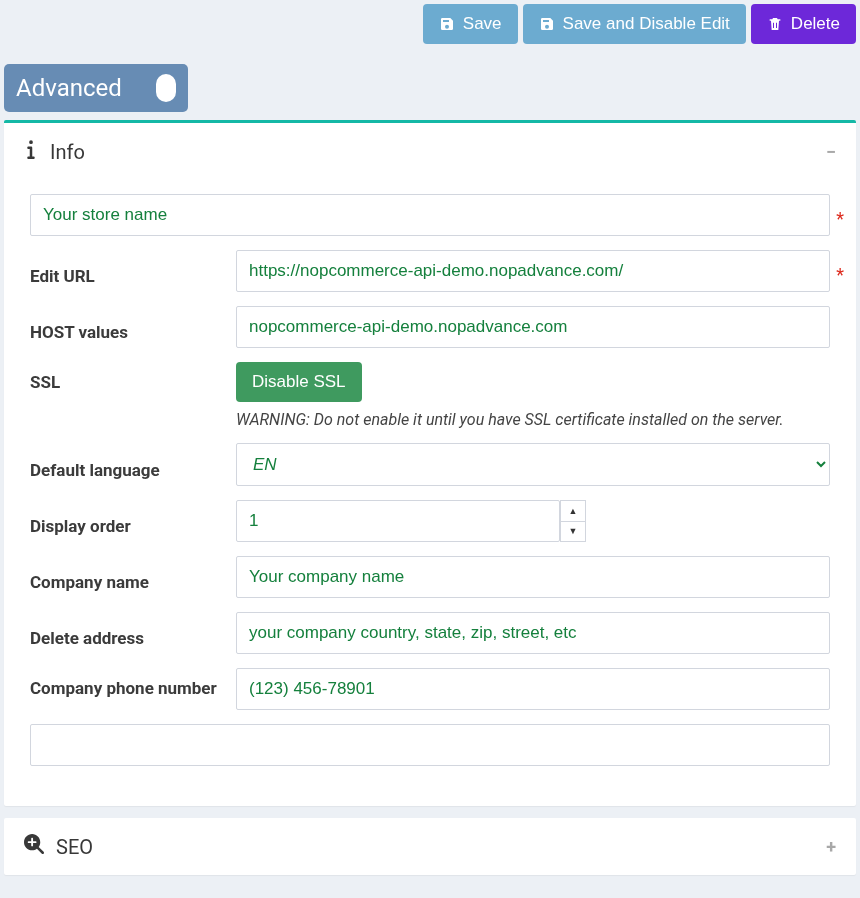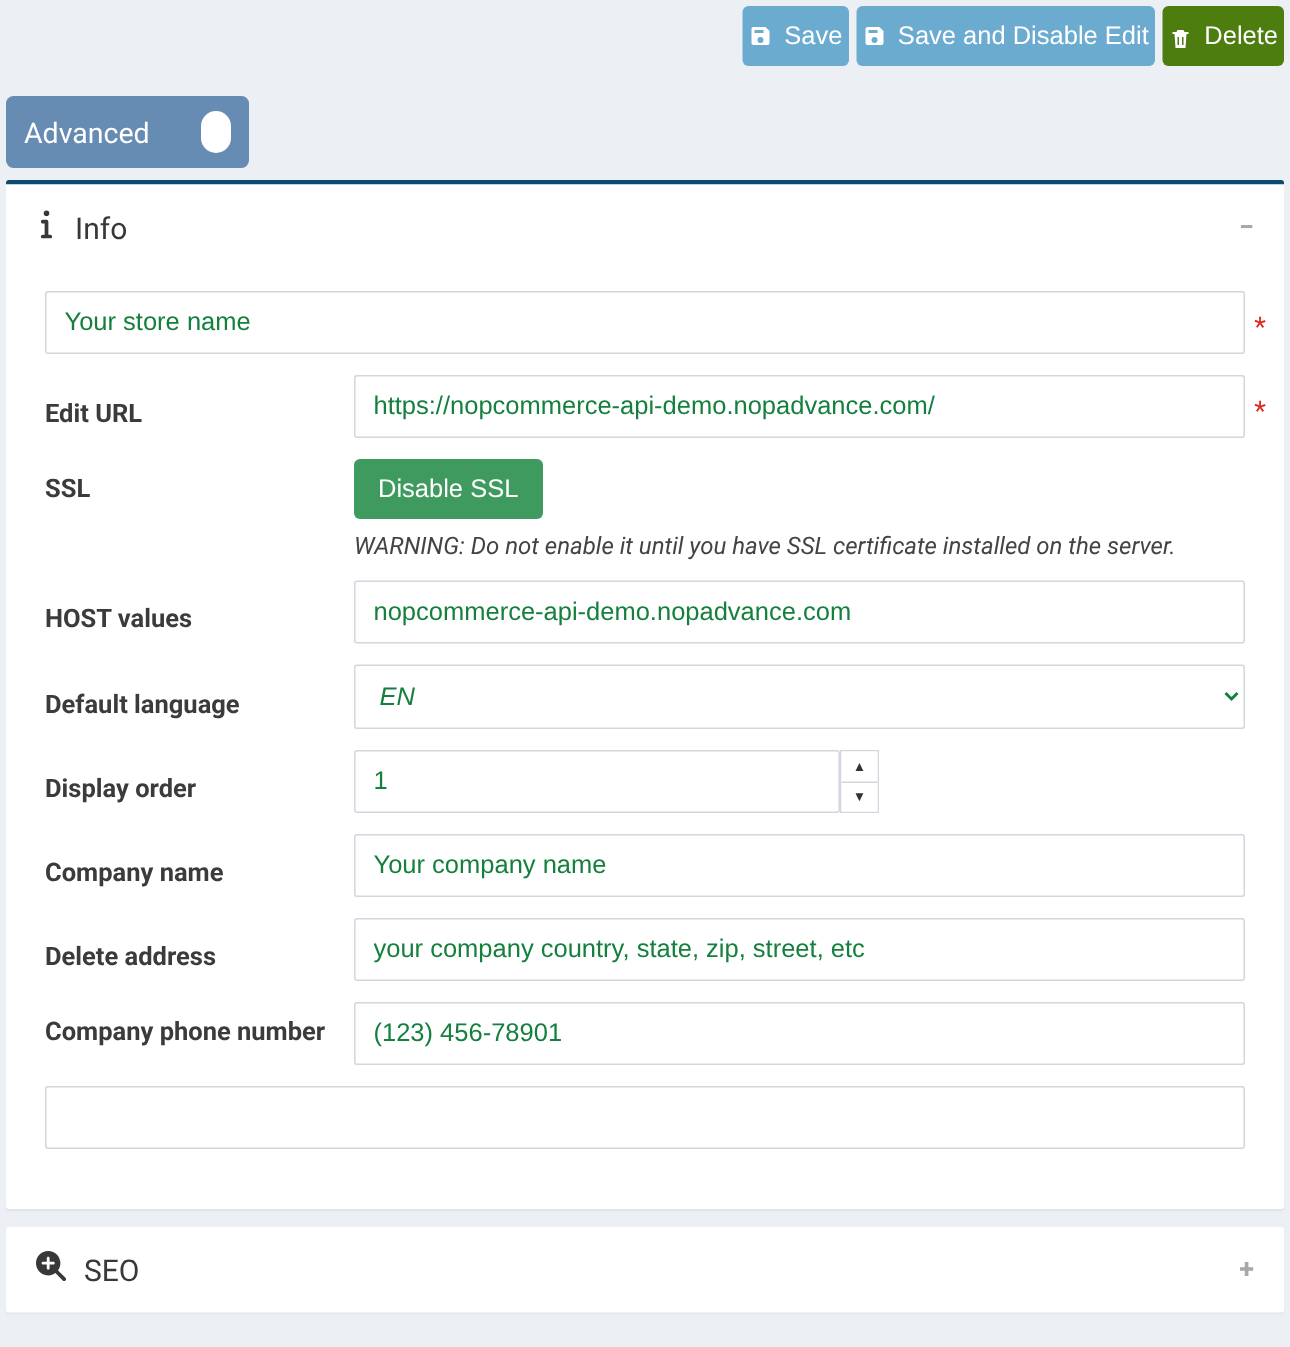--- a/index.html
+++ b/index.html
@@ -13,61 +13,61 @@
   .toolbar {
     display: flex;
     justify-content: flex-end;
     gap: 5px;
     padding: 4px 4px 20px 4px;
   }
   .btn {
     display: inline-flex;
     align-items: center;
     gap: 8px;
-    padding: 10px 4px;
+    padding: 10px 16px;
     border: none;
     border-radius: 4px;
     color: #fff;
     font-size: 17px;
     cursor: pointer;
   }
   .btn-info { background: #6cabd0; }
-  .btn-danger { background: #4d7c0f; align-items: flex-end; }
+  .btn-danger { background: #6d28d9; }
   .btn-success { background: #3f9a5f; }
   .btn svg { width: 16px; height: 16px; fill: #fff; flex-shrink: 0; }
 
   .advanced-strip {
     padding: 0 0 8px 4px;
   }
   .advanced-toggle {
     display: inline-flex;
     align-items: center;
     background: #678cb4;
     color: #fff;
     border-radius: 5px;
     padding: 10px 12px;
-    font-size: 19px;
+    font-size: 24px;
     cursor: pointer;
     gap: 34px;
   }
   .switch {
     width: 20px;
     height: 28px;
     background: #fff;
     border-radius: 10px;
     display: inline-block;
   }
 
   .panel {
     background: #fff;
     margin: 0 4px 12px 4px;
     border-radius: 2px;
     box-shadow: 0 1px 1px rgba(0,0,0,0.05);
   }
-  .panel.info { border-top: 3px solid #0c4a6e; }
+  .panel.info { border-top: 3px solid #14b8a6; }
   .panel-header {
     display: flex;
     align-items: center;
     justify-content: space-between;
     padding: 16px 20px;
     cursor: pointer;
   }
   .panel-title {
     display: flex;
     align-items: center;
@@ -209,34 +209,34 @@
     </div>
 
     <div class="form-row">
       <div class="form-label">Edit URL</div>
       <div class="form-field">
         <input type="text" value="https://nopcommerce-api-demo.nopadvance.com/" style="">
         <span class="req">*</span>
       </div>
     </div>
 
+    <div class="form-row">
+      <div class="form-label">HOST values</div>
+      <div class="form-field">
+        <input type="text" value="nopcommerce-api-demo.nopadvance.com" style="">
+      </div>
+    </div>
+
     <div class="form-row top">
       <div class="form-label">SSL</div>
       <div class="form-field">
         <div><button class="btn btn-success" style="padding:10px 16px;font-size:17px">
               <span>Disable SSL</span>
             </button></div>
         <div class="hint">WARNING: Do not enable it until you have SSL certificate installed on the server.</div>
-      </div>
-    </div>
-
-    <div class="form-row">
-      <div class="form-label">HOST values</div>
-      <div class="form-field">
-        <input type="text" value="nopcommerce-api-demo.nopadvance.com" style="">
       </div>
     </div>
 
     <div class="form-row">
       <div class="form-label">Default language</div>
       <div class="form-field">
         <select>
           <option>EN</option>
         </select>
       </div>

